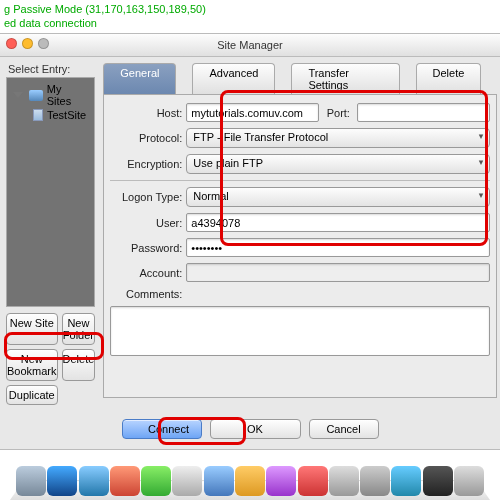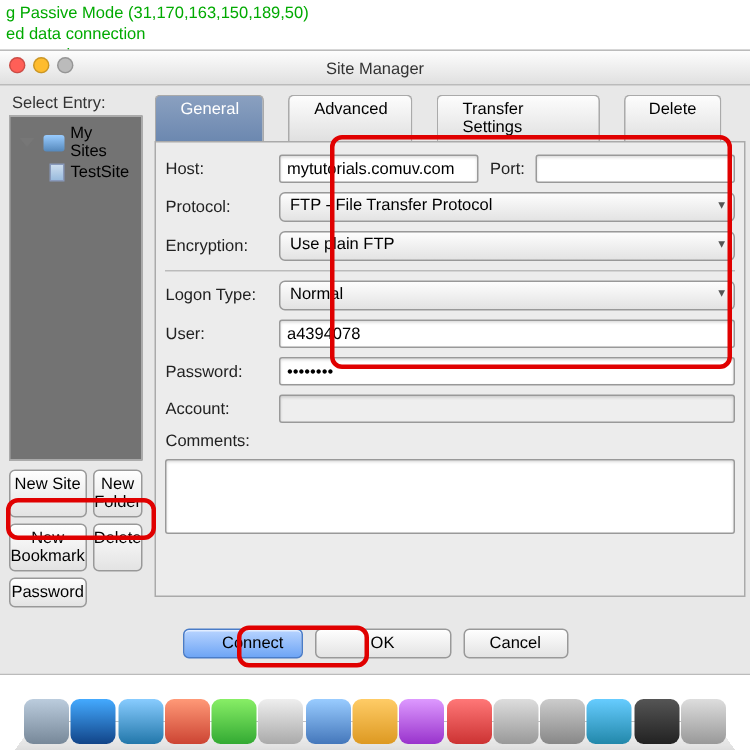--- a/index.html
+++ b/index.html
@@ -20,21 +20,21 @@
 .folder-ico { width: 14px; height: 11px; background: linear-gradient(#9cf,#58b); border-radius: 2px; }
 .site-ico { width: 10px; height: 12px; background: linear-gradient(#cde,#9bd); border: 1px solid #89b; }
 .btn-grid { display: grid; grid-template-columns: 1fr 1fr; gap: 4px; margin-top: 6px; }
 .mac-btn { background: linear-gradient(#fefefe,#e3e3e3); border: 1px solid #999; border-radius: 4px; padding: 3px 0; text-align: center; cursor: pointer; font-size: 11px; box-shadow: 0 1px 0 rgba(255,255,255,.6) inset; }
 .right { flex: 1; padding: 0 4px 0 8px; display: flex; flex-direction: column; }
 .tabs { display: flex; }
 .tab { background: linear-gradient(#fdfdfd,#e0e0e0); border: 1px solid #aaa; border-bottom: none; border-radius: 4px 4px 0 0; padding: 3px 16px; margin-right: 16px; font-size: 11px; cursor: pointer; }
 .tab.active { background: linear-gradient(#8aa0c0,#6c88b0); color: #fff; }
 .pane { border: 1px solid #aaa; background: #ececec; padding: 8px 6px 6px 6px; height: 304px; }
 .row { display: flex; align-items: center; margin-bottom: 6px; gap: 4px; }
-.row label { width: 72px; text-align: left; color: #222; }
+.row label { width: 72px; text-align: right; color: #222; }
 .fld { flex: 1; background: #fff; border: 1px solid #999; border-radius: 2px; padding: 2px 4px; height: 19px; box-shadow: inset 0 1px 2px rgba(0,0,0,.15); font-size: 11px; }
 .sel { flex: 1; background: linear-gradient(#fdfdfd,#e3e3e3); border: 1px solid #999; border-radius: 4px; padding: 2px 6px; height: 20px; position: relative; font-size: 11px; }
 .sel::after { content: "▾"; position: absolute; right: 6px; top: 2px; color: #555; font-size: 9px; }
 .divider { border-top: 1px solid #bbb; margin: 6px 0; }
 .textarea { width: 100%; height: 50px; background: #fff; border: 1px solid #999; border-radius: 2px; box-shadow: inset 0 1px 2px rgba(0,0,0,.15); }
 .hl-red { position: absolute; border: 3px solid #e00000; border-radius: 8px; pointer-events: none; }
 .bottom-buttons { display: flex; justify-content: center; gap: 8px; padding: 8px 0 10px; background: #e8e8e8; position: relative; }
 .mac-btn.default { background: linear-gradient(#b8d4ff,#6ea5f5); border-color: #4a7cc7; color: #000; padding-left: 14px; }
 .dock-wrap { position: absolute; bottom: 0; left: 0; right: 0; height: 44px; }
 .dock-shelf { position: absolute; bottom: 0; left: 10px; right: 10px; height: 24px; background: linear-gradient(rgba(255,255,255,.8),rgba(200,200,200,.6)); border-top: 1px solid #bbb; transform: perspective(200px) rotateX(30deg); transform-origin: bottom; }
@@ -72,21 +72,21 @@
         <div class="tree-row child">
           <div class="site-ico"></div>
           <span>TestSite</span>
         </div>
       </div>
       <div class="btn-grid">
         <div class="mac-btn">New Site</div>
         <div class="mac-btn">New Folder</div>
         <div class="mac-btn">New Bookmark</div>
         <div class="mac-btn">Delete</div>
-        <div class="mac-btn">Password</div>
+        <div class="mac-btn">Duplicate</div>
       </div>
     </div>
 
     <div class="right">
       <div class="tabs">
         <div class="tab active">General</div>
         <div class="tab">Advanced</div>
         <div class="tab">Transfer Settings</div>
         <div class="tab">Delete</div>
       </div>

